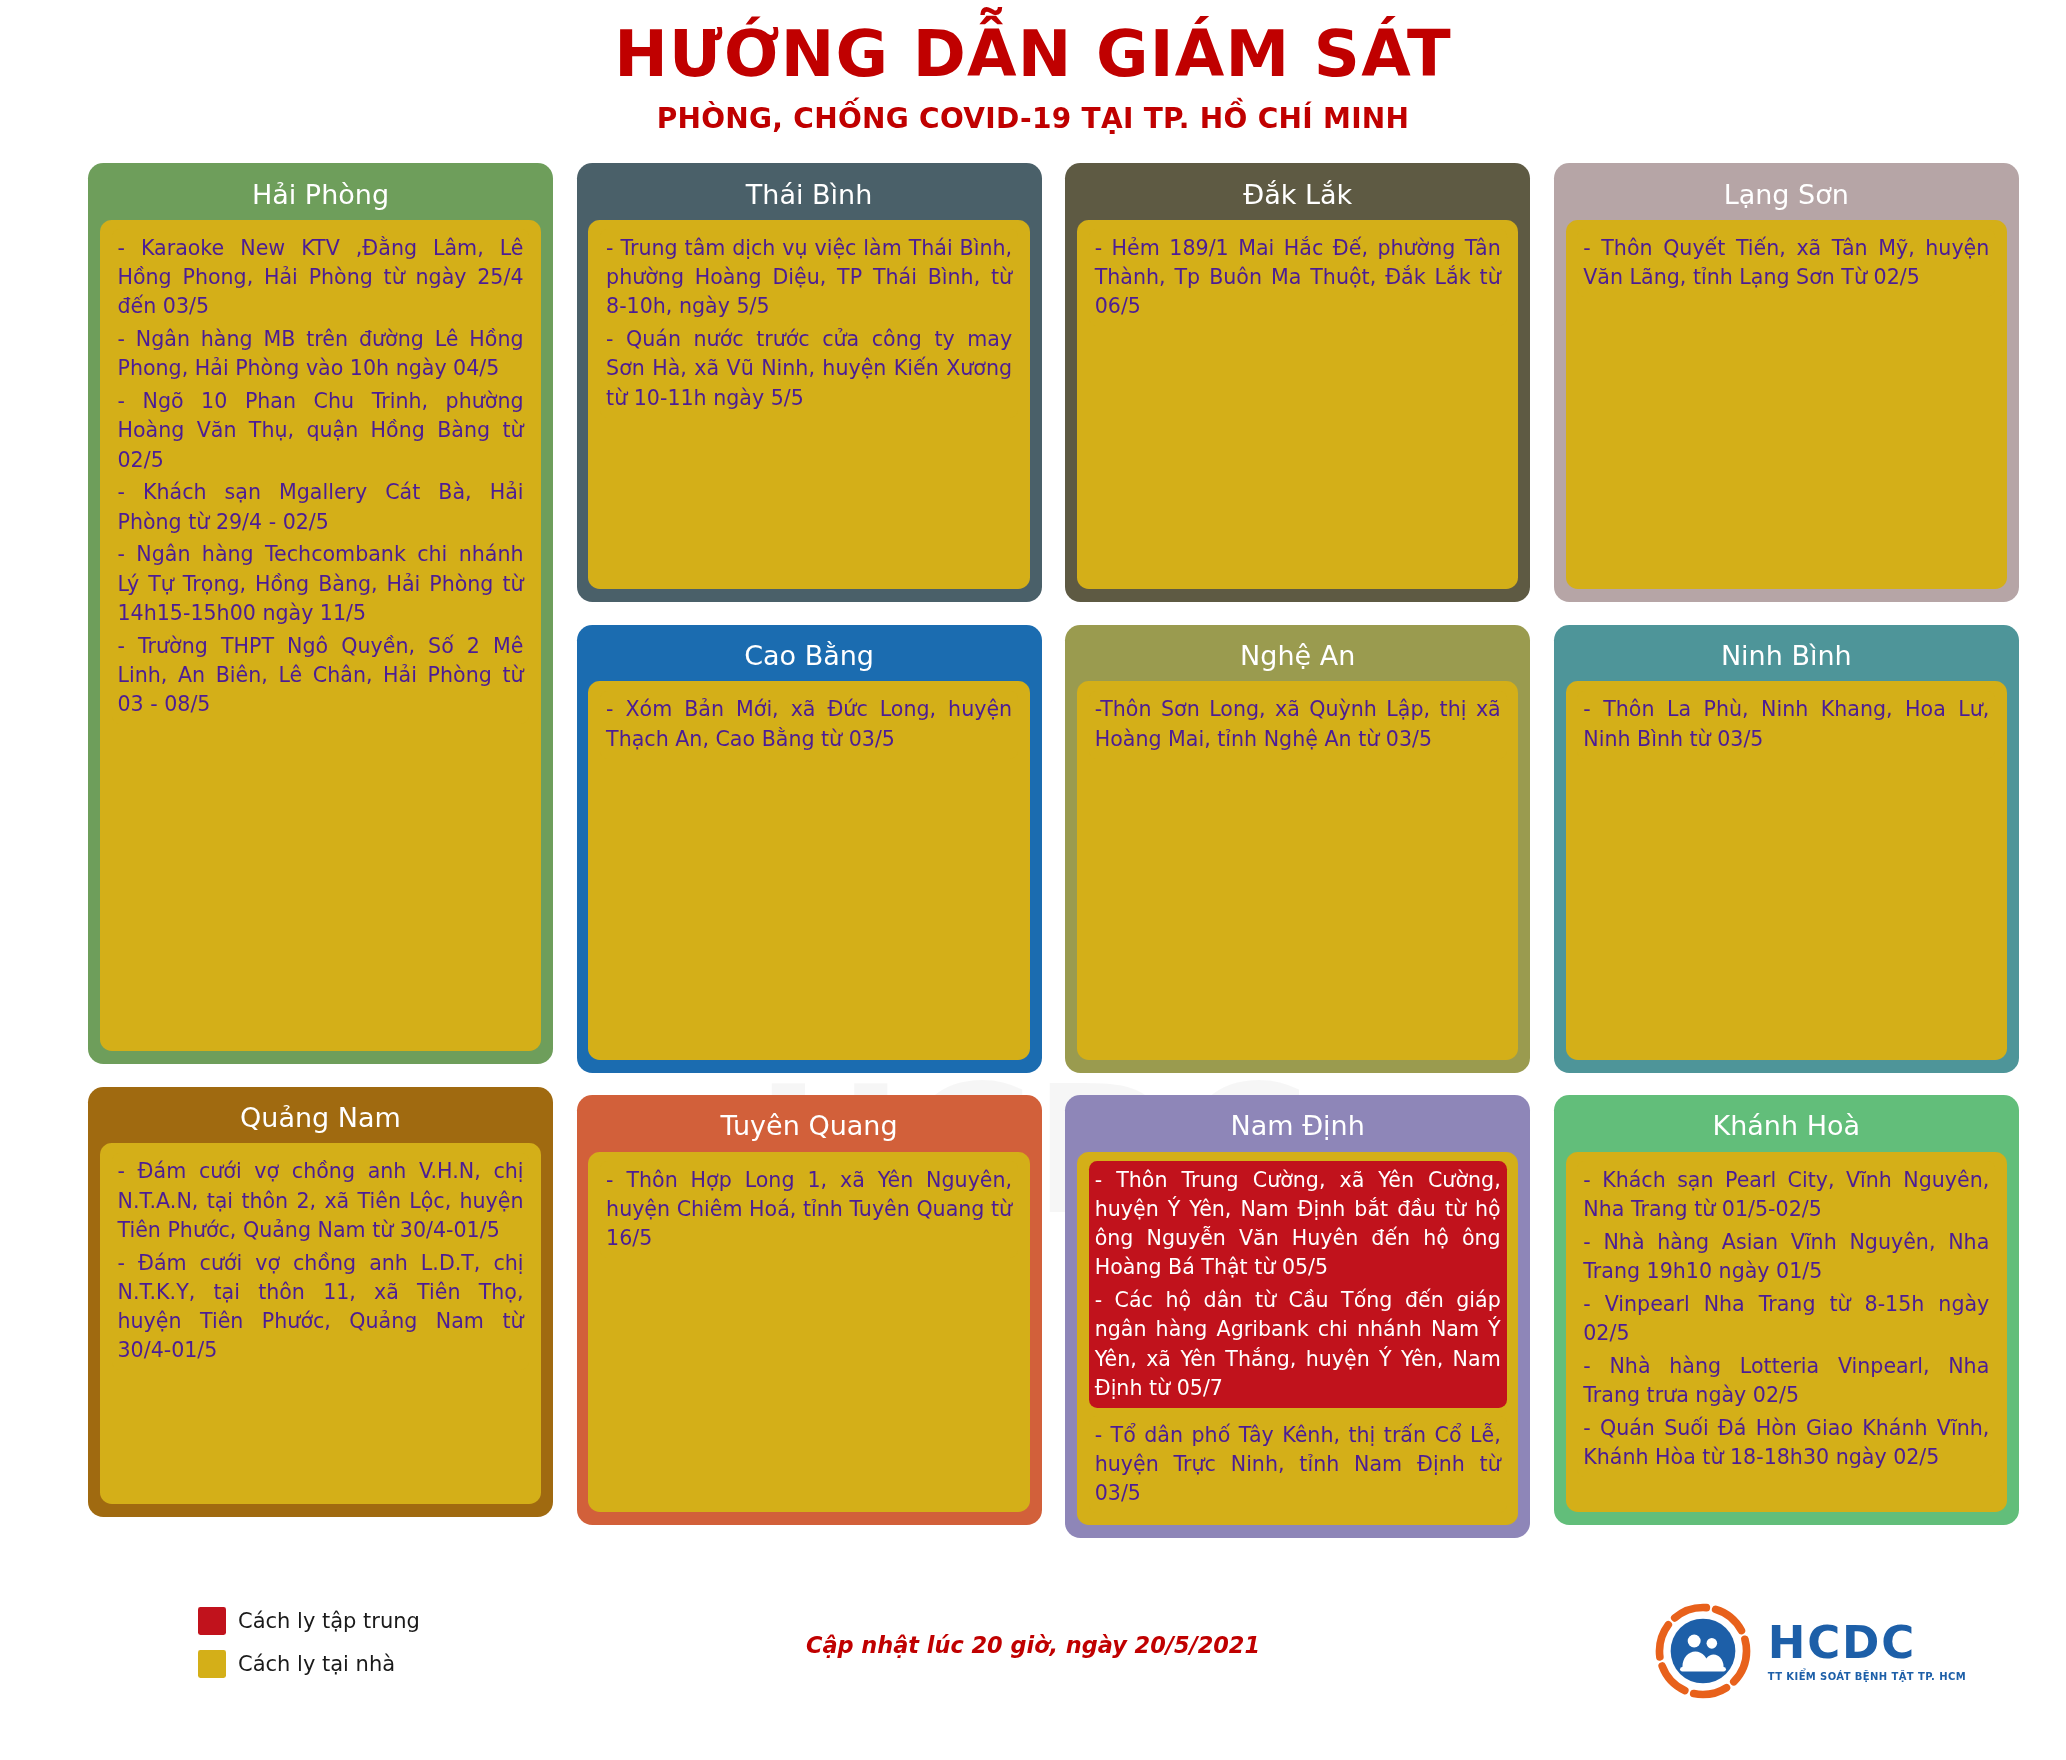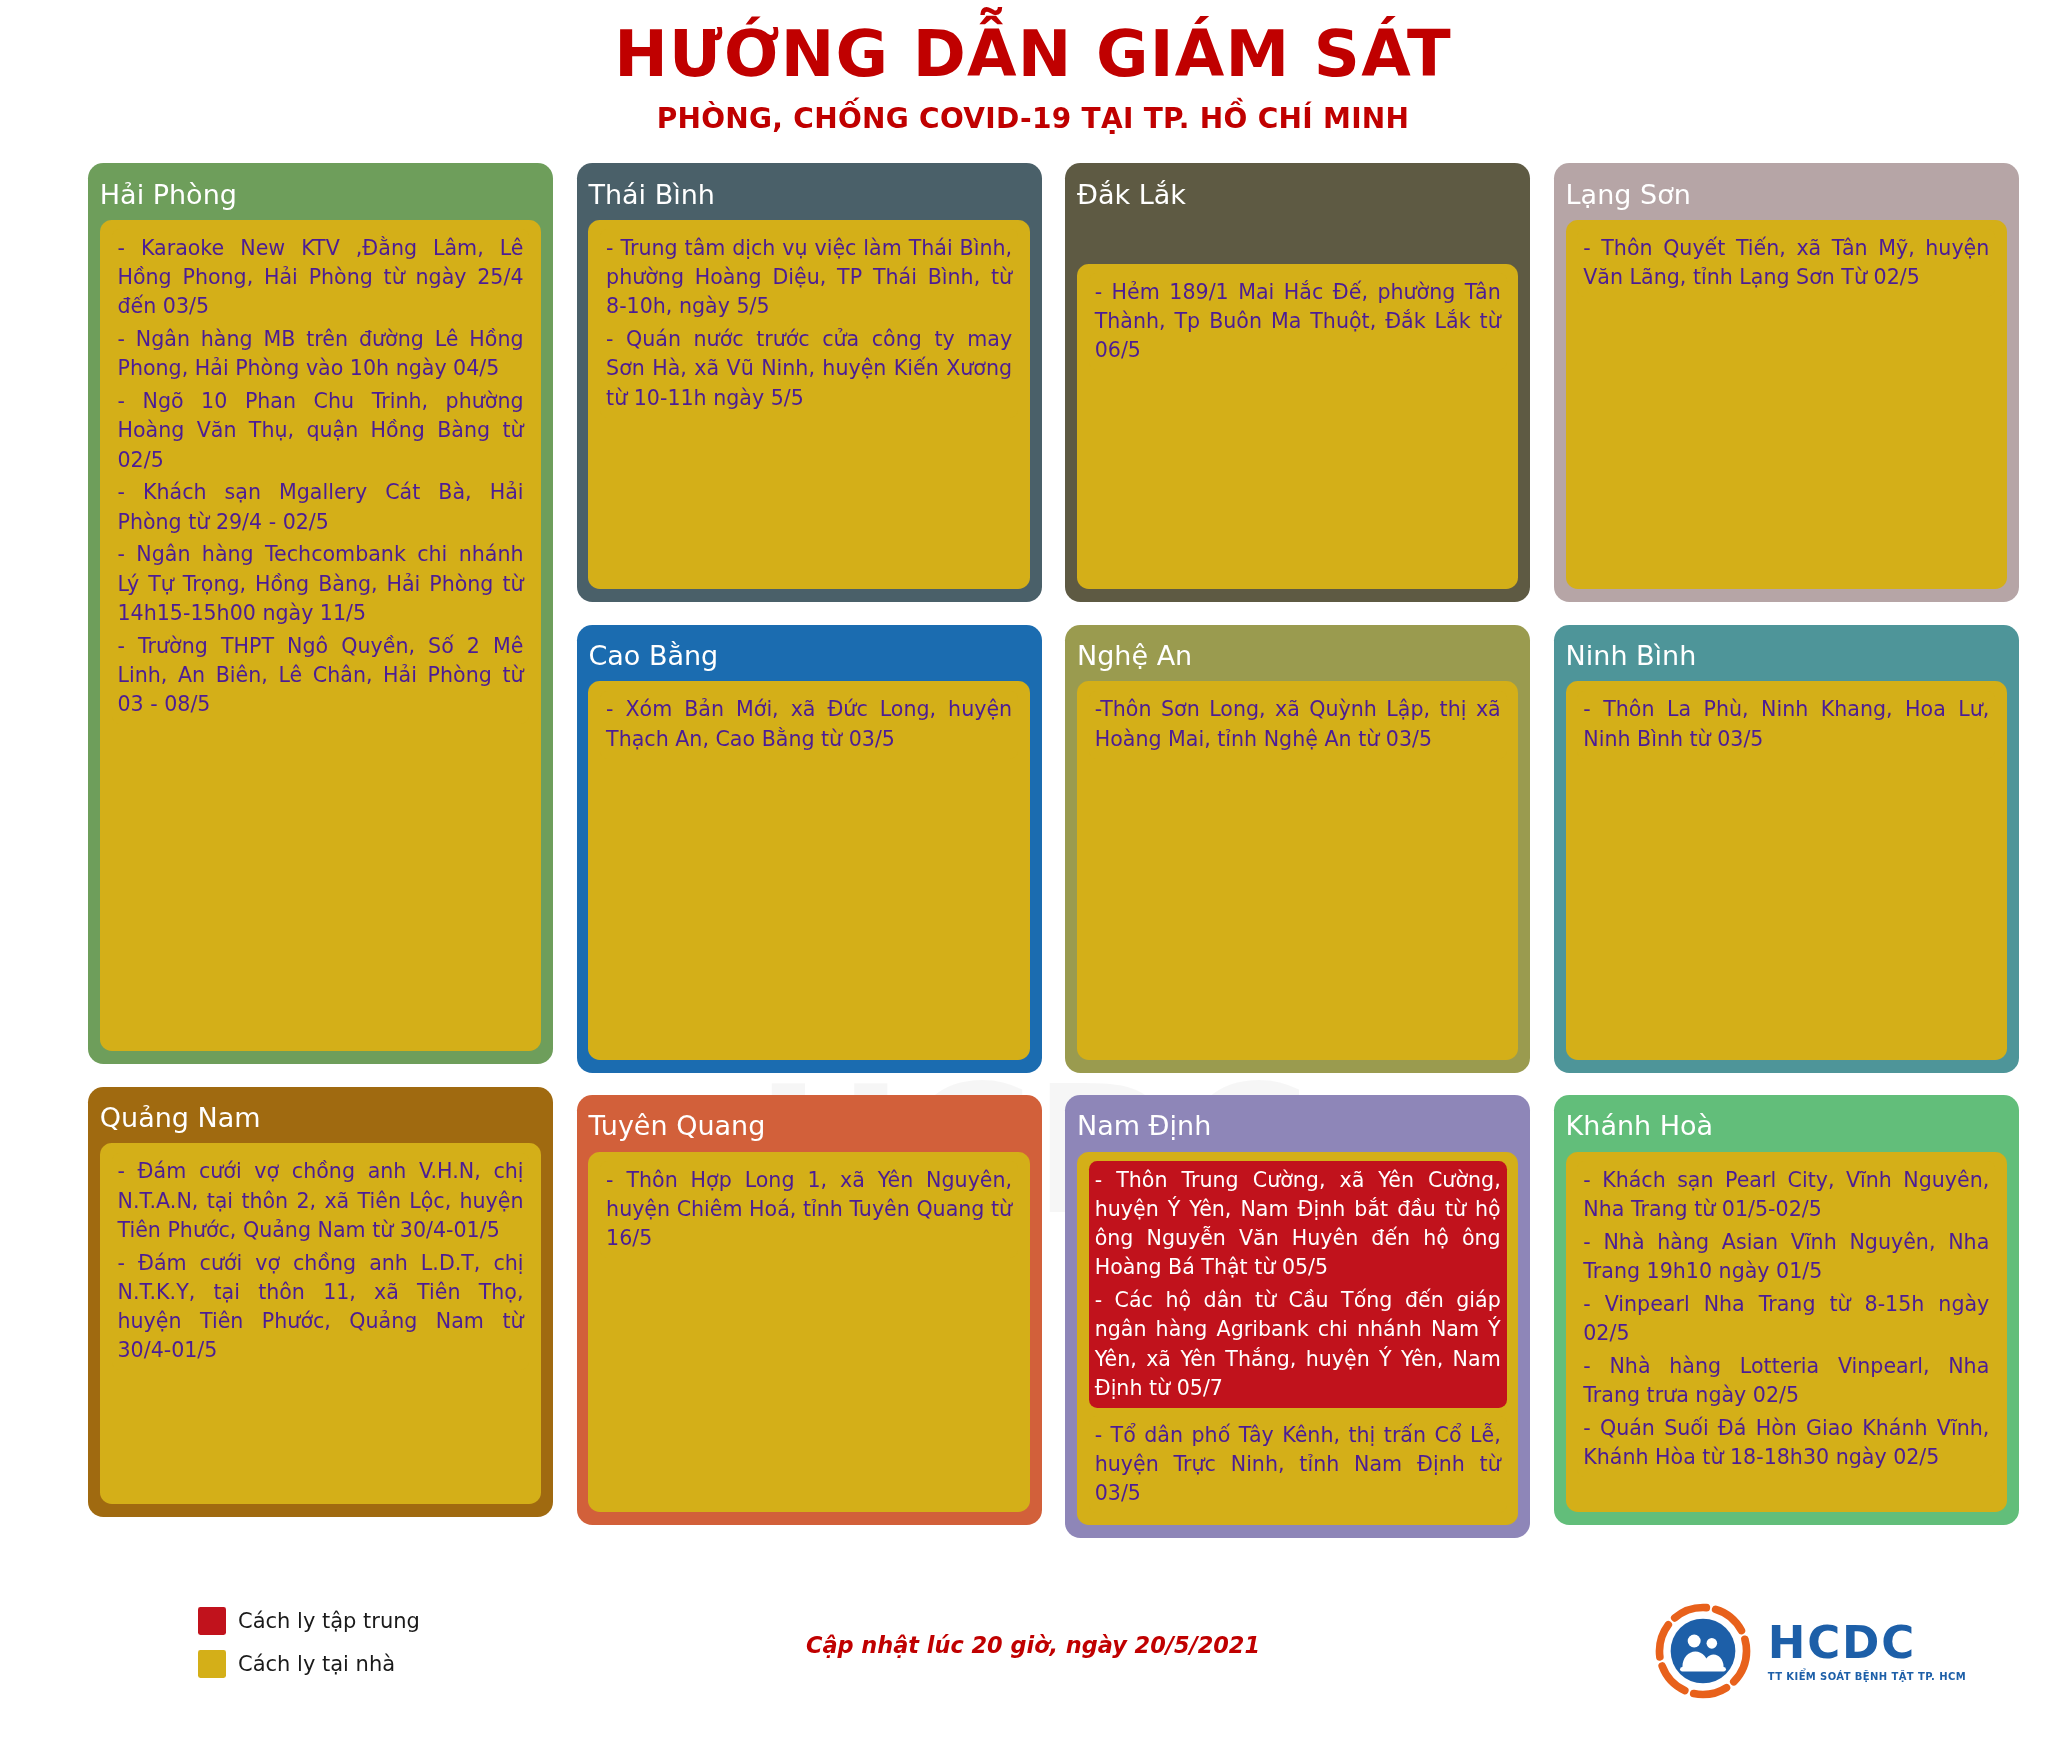--- a/index.html
+++ b/index.html
@@ -54,21 +54,21 @@
   }
 
   .card {
     border-radius: 15.3px;
     padding: 10.6px 11.8px 13px 11.8px;
     box-sizing: border-box;
     display: flex;
     flex-direction: column;
   }
   .card-title {
-    text-align: left;
+    text-align: center;
     color: #ffffff;
     font-size: 27px;
     font-weight: normal;
     padding: 5.9px 0 10.6px 0;
     line-height: 1.1;
   }
   .card-body {
     border-radius: 11.8px;
     flex: 1 1 auto;
     padding: 9.4px 11.8px 11.8px 11.8px;
@@ -243,21 +243,21 @@
         <div class="card-title">Tuyên Quang</div>
         <div class="card-body" style="background:#D4AF18">
           <div class="entry-block" style="background:#D4AF18">
             <p class="entry">- Thôn Hợp Long 1, xã Yên Nguyên, huyện Chiêm Hoá, tỉnh Tuyên Quang từ 16/5</p>
           </div>
         </div>
       </div>
     </div>
 
     <div class="col">
-      <div class="card w-std" style="background:#5E5A43; min-height:439px;gap:44px;">
+      <div class="card w-std" style="background:#5E5A43; min-height:439px;">
         <div class="card-title">Đắk Lắk</div>
         <div class="card-body" style="background:#D4AF18">
           <div class="entry-block" style="background:#D4AF18">
             <p class="entry">- Hẻm 189/1 Mai Hắc Đế, phường Tân Thành, Tp Buôn Ma Thuột, Đắk Lắk từ 06/5</p>
           </div>
         </div>
       </div>
 
       <div class="card w-std" style="background:#9A9B4F; min-height:448px;">
         <div class="card-title">Nghệ An</div>

